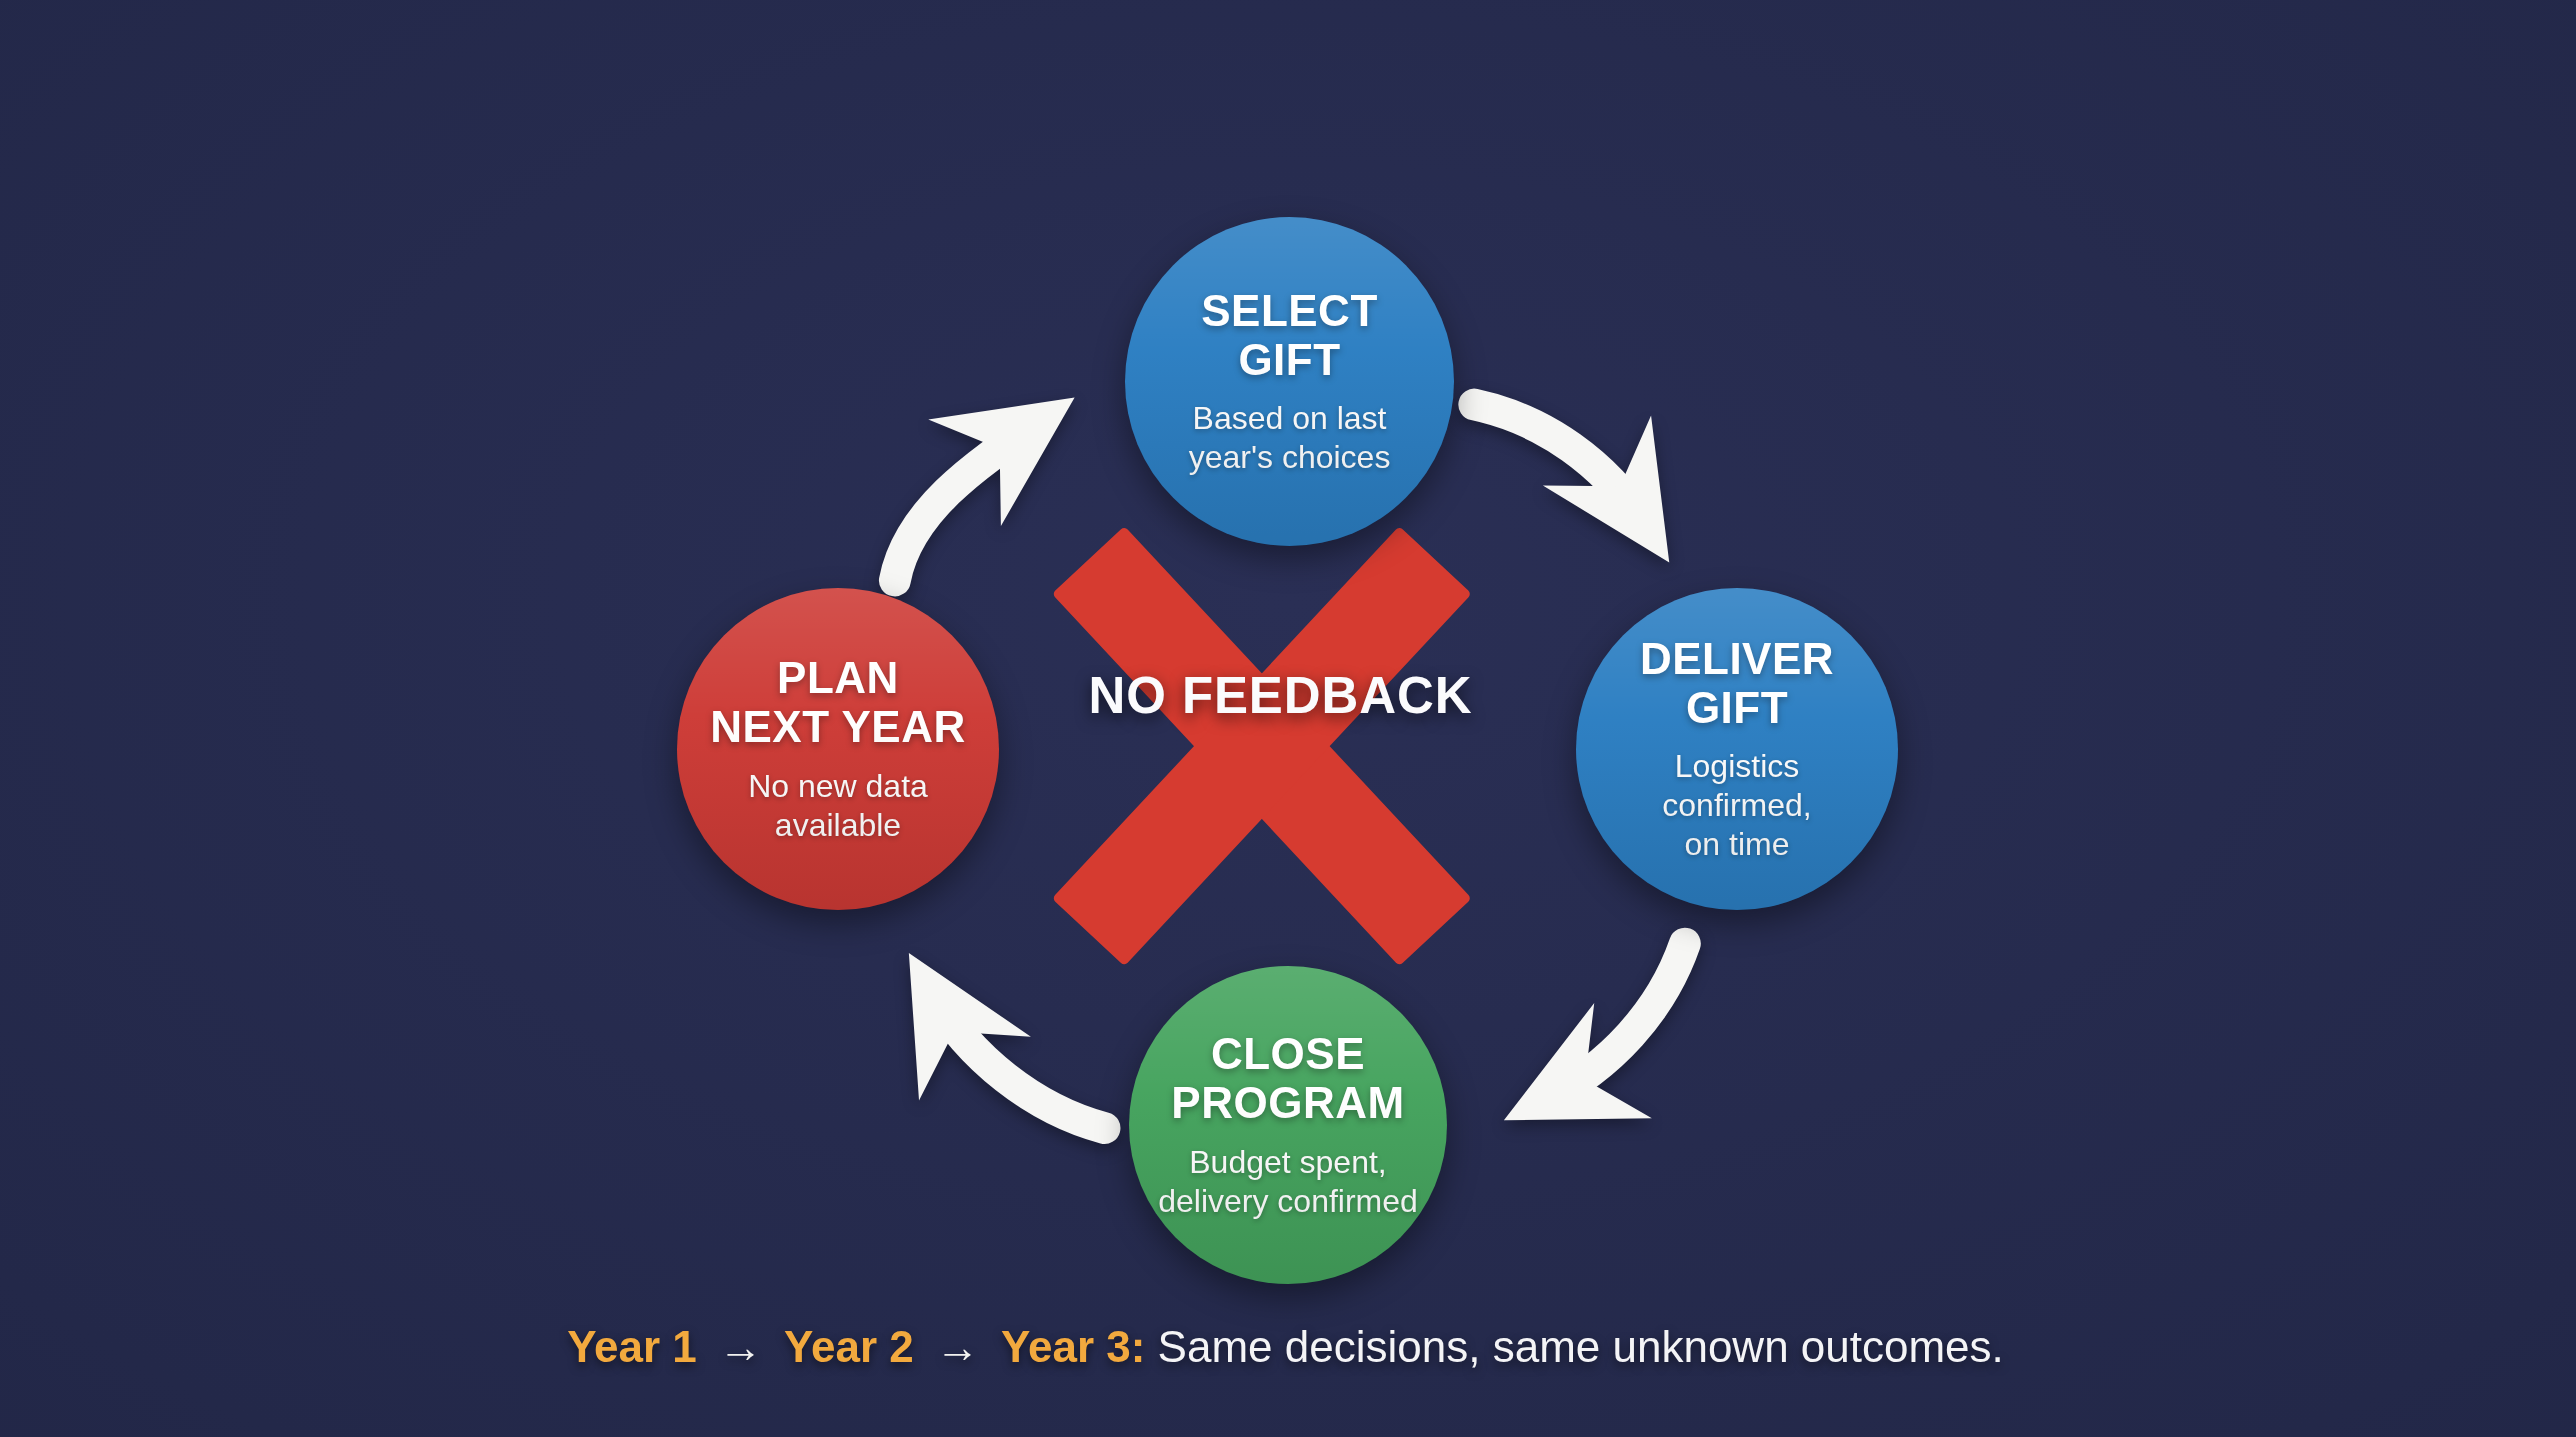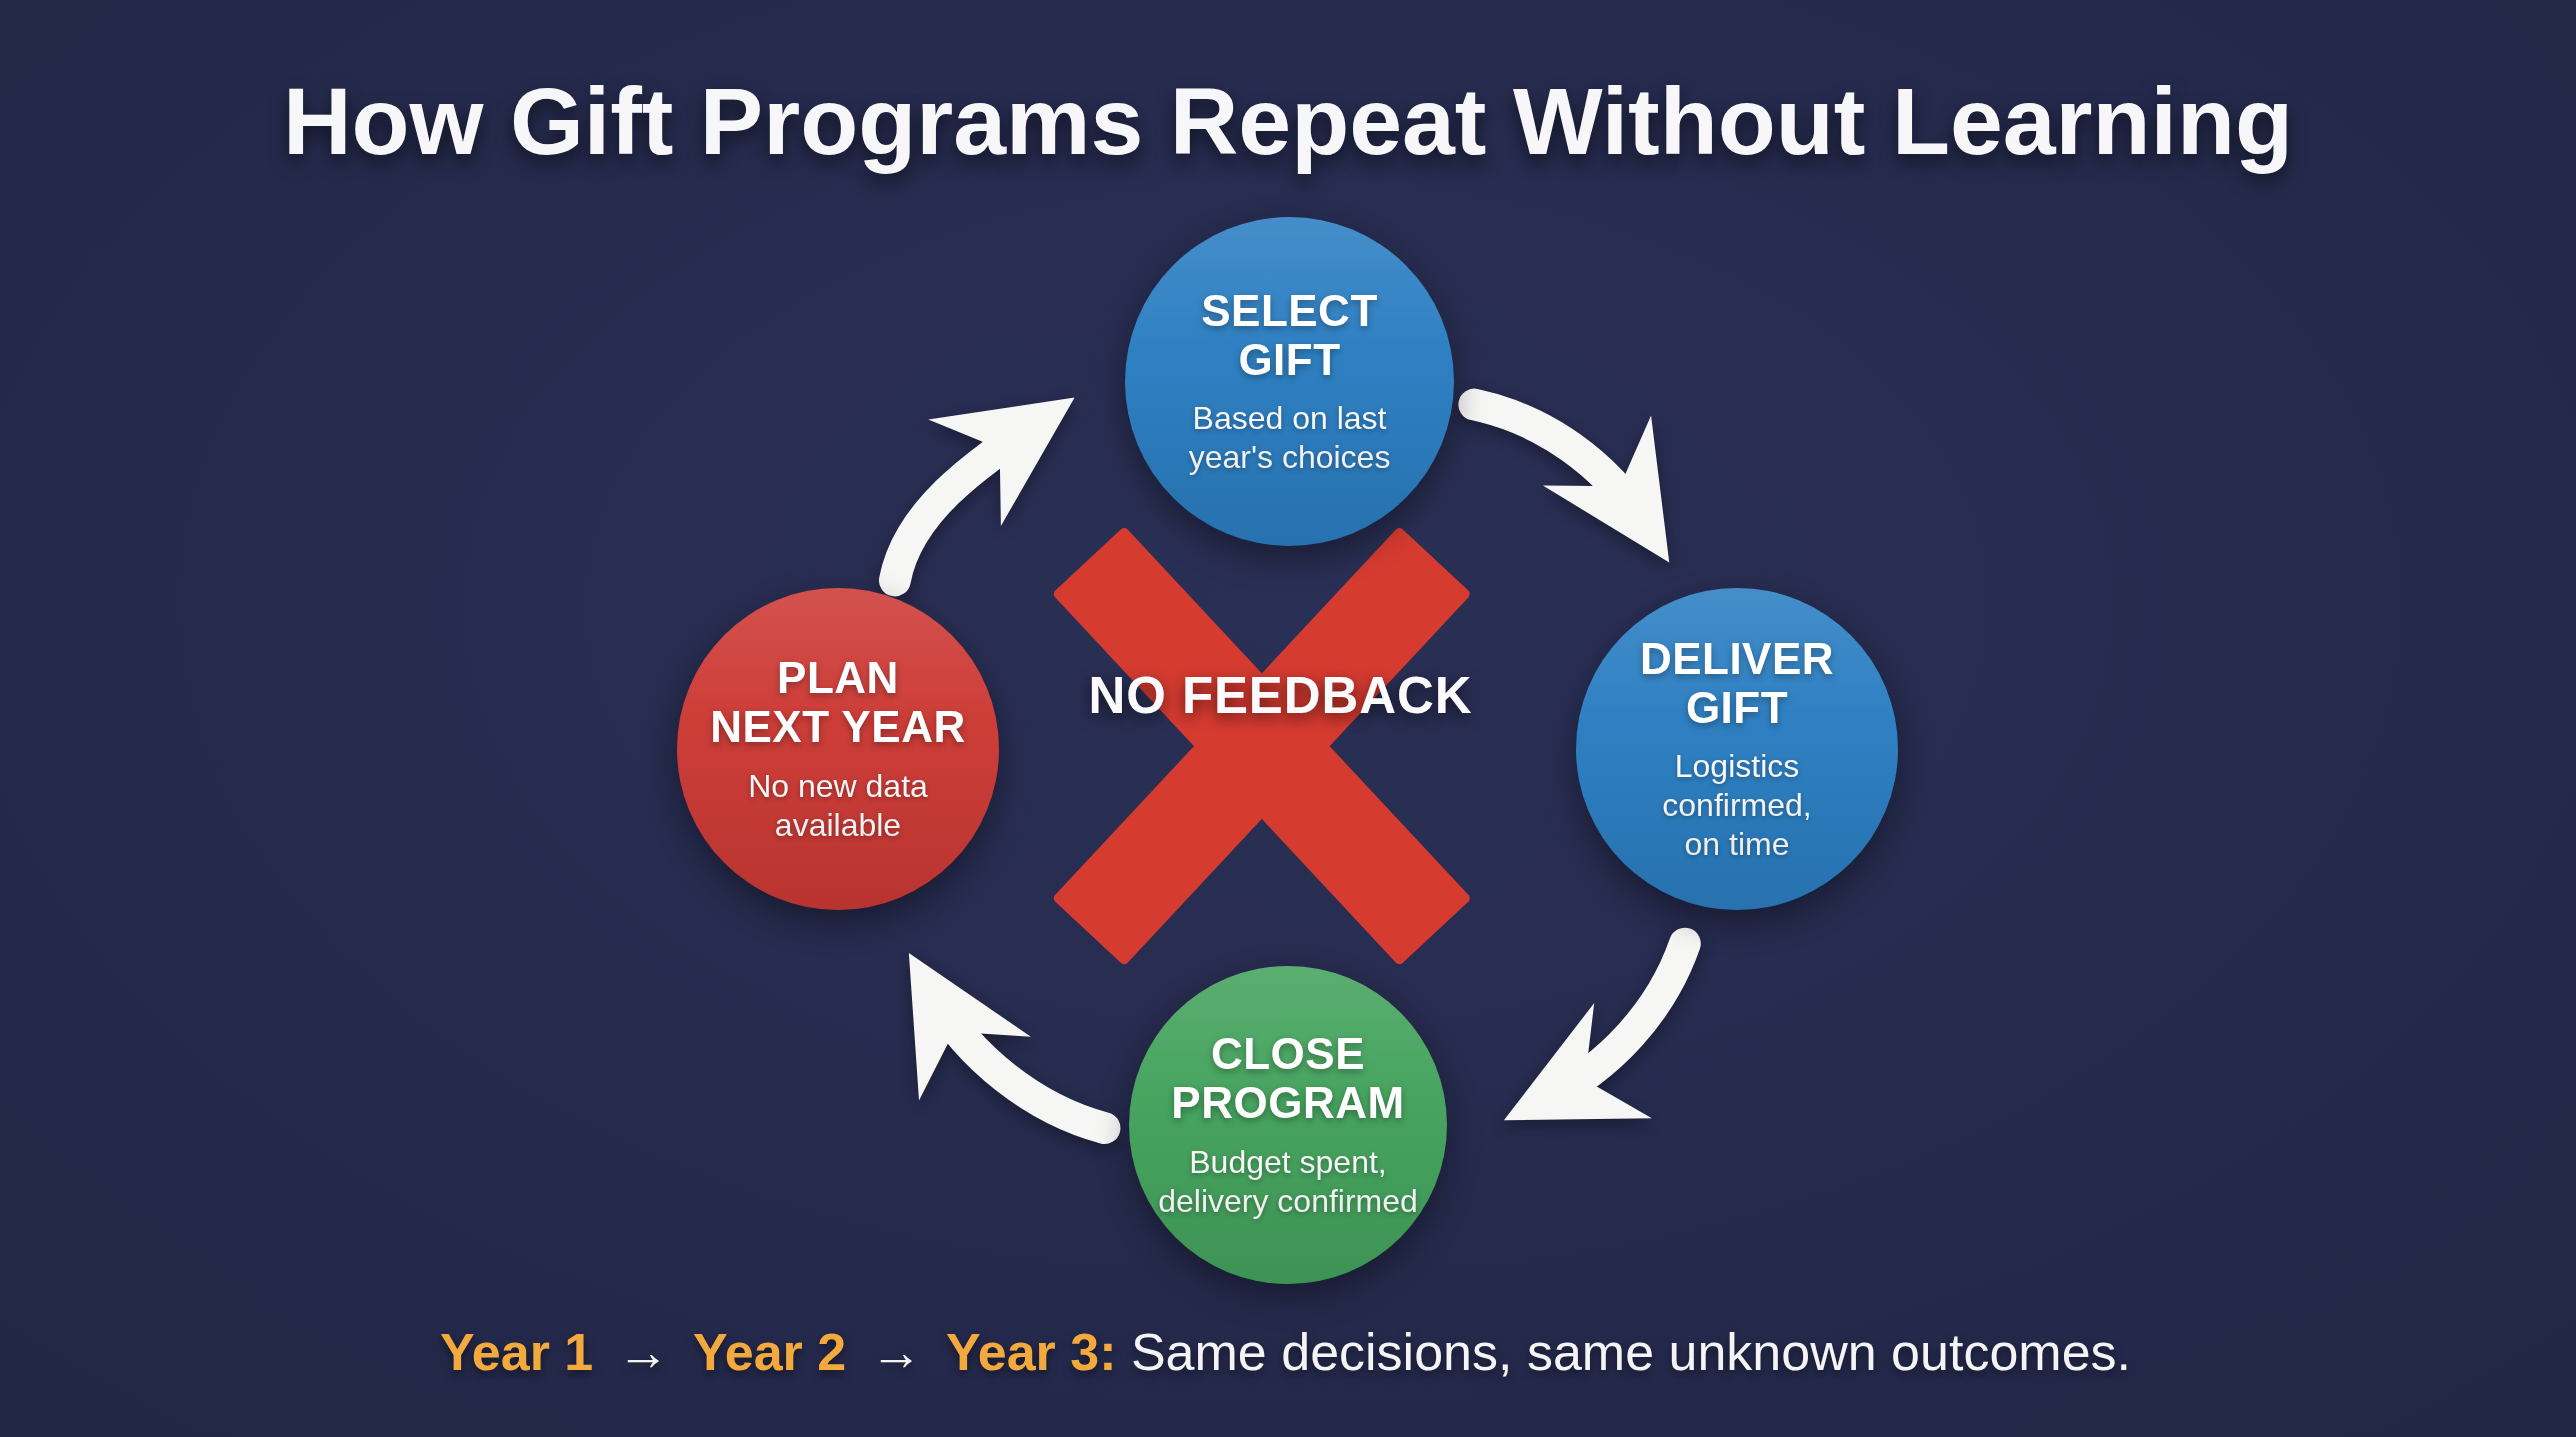--- a/index.html
+++ b/index.html
@@ -86,35 +86,34 @@
     text-shadow: 0 4.7px 15px rgba(0,0,0,0.6);
   }
   .center-label span { display: block; }
 
   
   .footer {
     position: absolute;
     left: 0; right: 5px;
     top: 1322px;
     text-align: center;
-    font-size: 52px;
+    font-size: 44px;
     font-weight: 500;
     color: #f4f4f6;
     text-shadow: 0 3.7px 9.4px rgba(0,0,0,0.5);
   }
   .footer .year { font-weight: 800; }
   .footer .seq-arrow { color: #f2f2f0; font-weight: 700; padding: 0 9.4px; }
   .footer .message { font-weight: 500; }
 </style>
 </head>
 <body>
 
 <div class="stage">
 
-  <h1 class="title">How Gift Programs Repeat Without Learning</h1>
 
   <svg class="layer" viewBox="0 0 2752 1536" aria-hidden="true">
     <defs>
       <marker id="arrowhead" viewBox="0 0 10 10" refX="6.5" refY="5" markerWidth="4.6" markerHeight="4.6" orient="auto-start-reverse">
         <path d="M0.5,0.6 L9.6,5 L0.5,9.4 L3.4,5 Z" style="fill: rgb(246, 246, 244);"></path>
       </marker>
     </defs>
 
     <g transform="translate(1348,797)">
       <rect x="-272" y="-53" width="544" height="106" rx="5" transform="rotate(47)" style="fill: rgb(214, 59, 48);"></rect>

